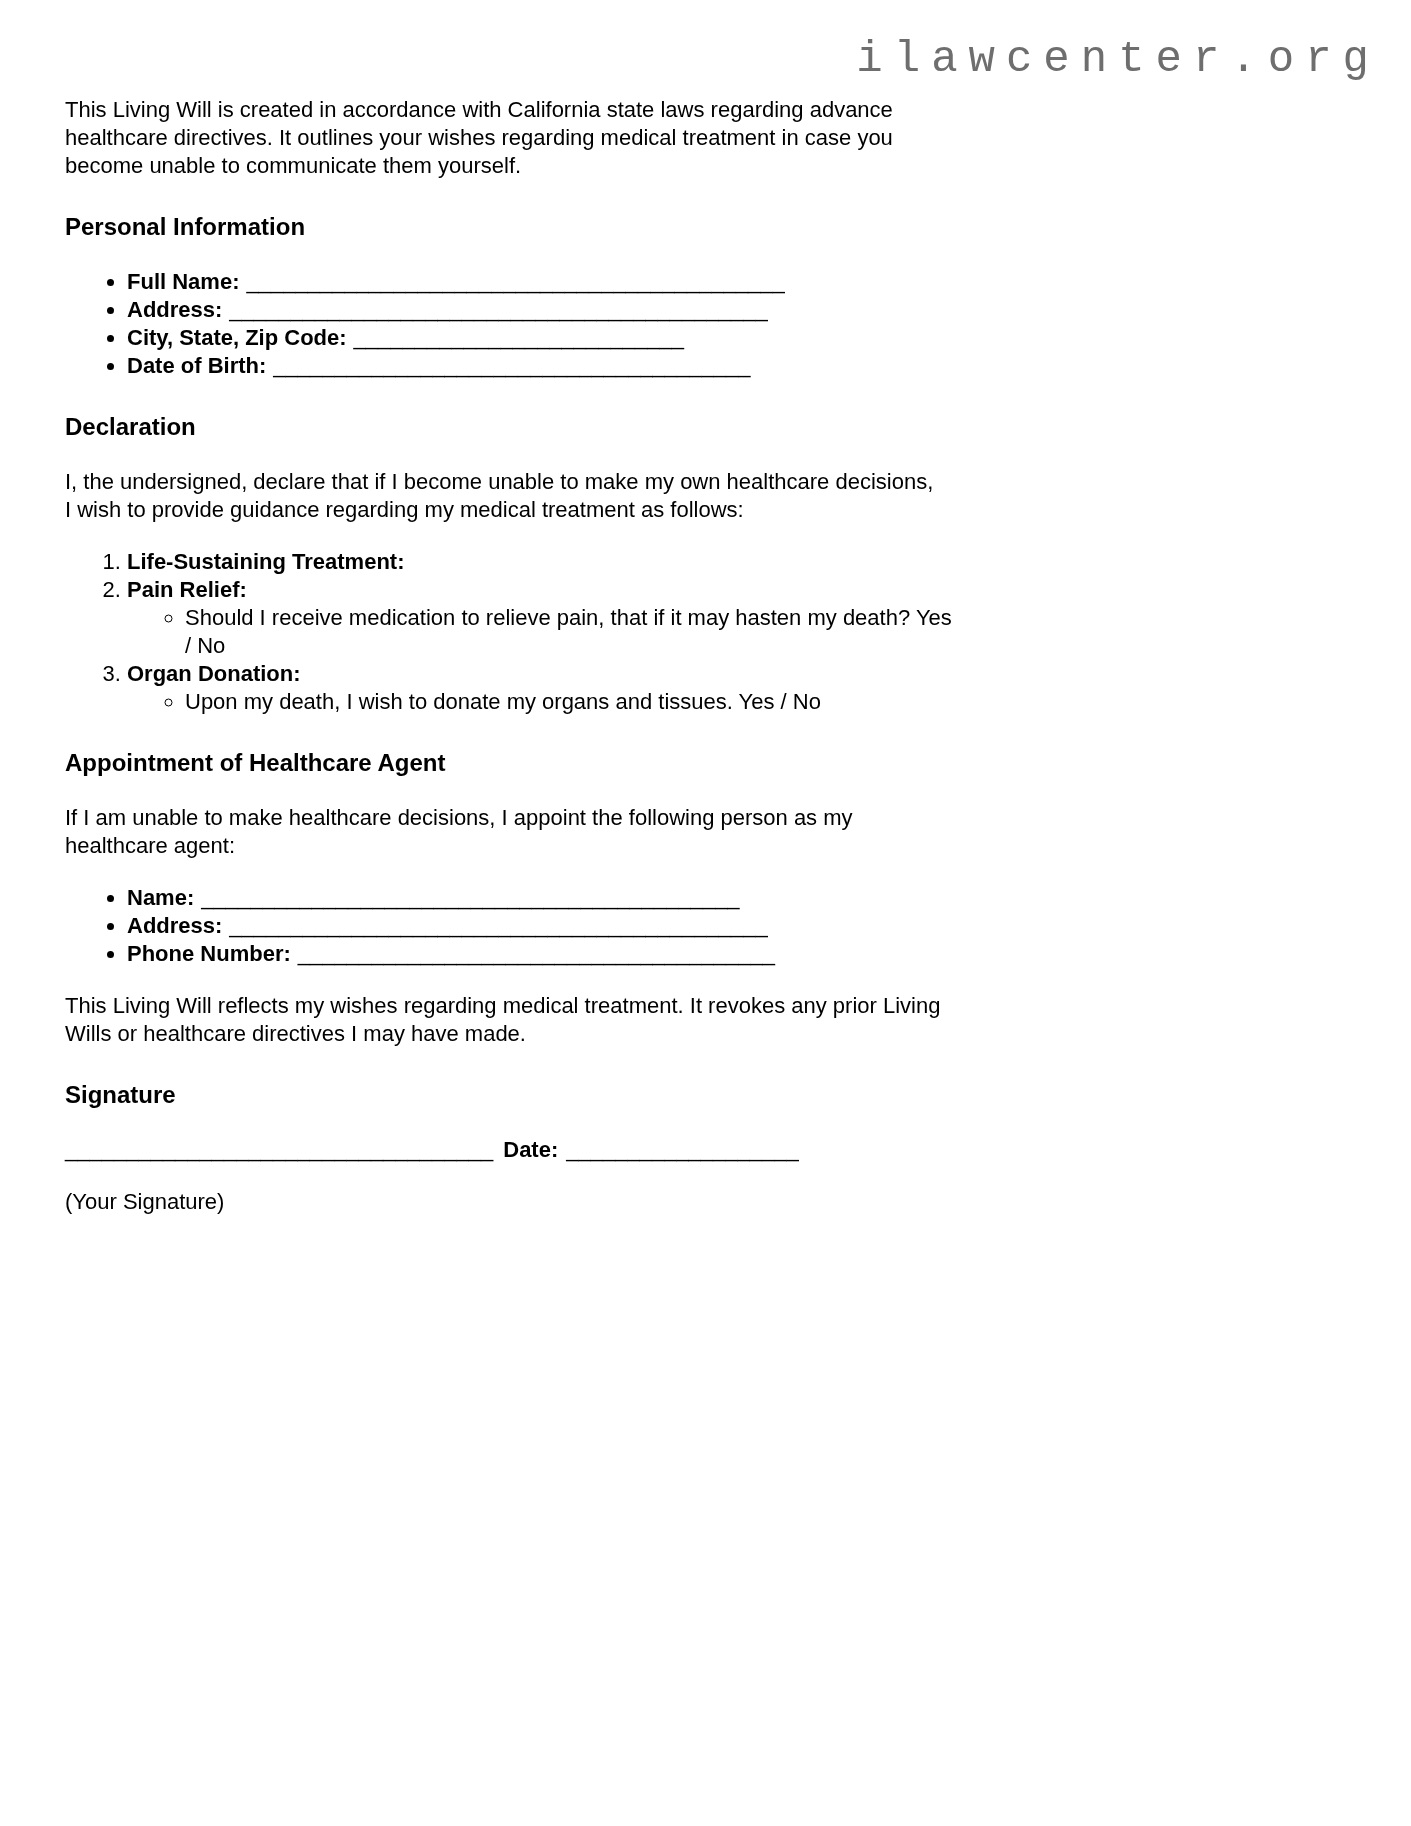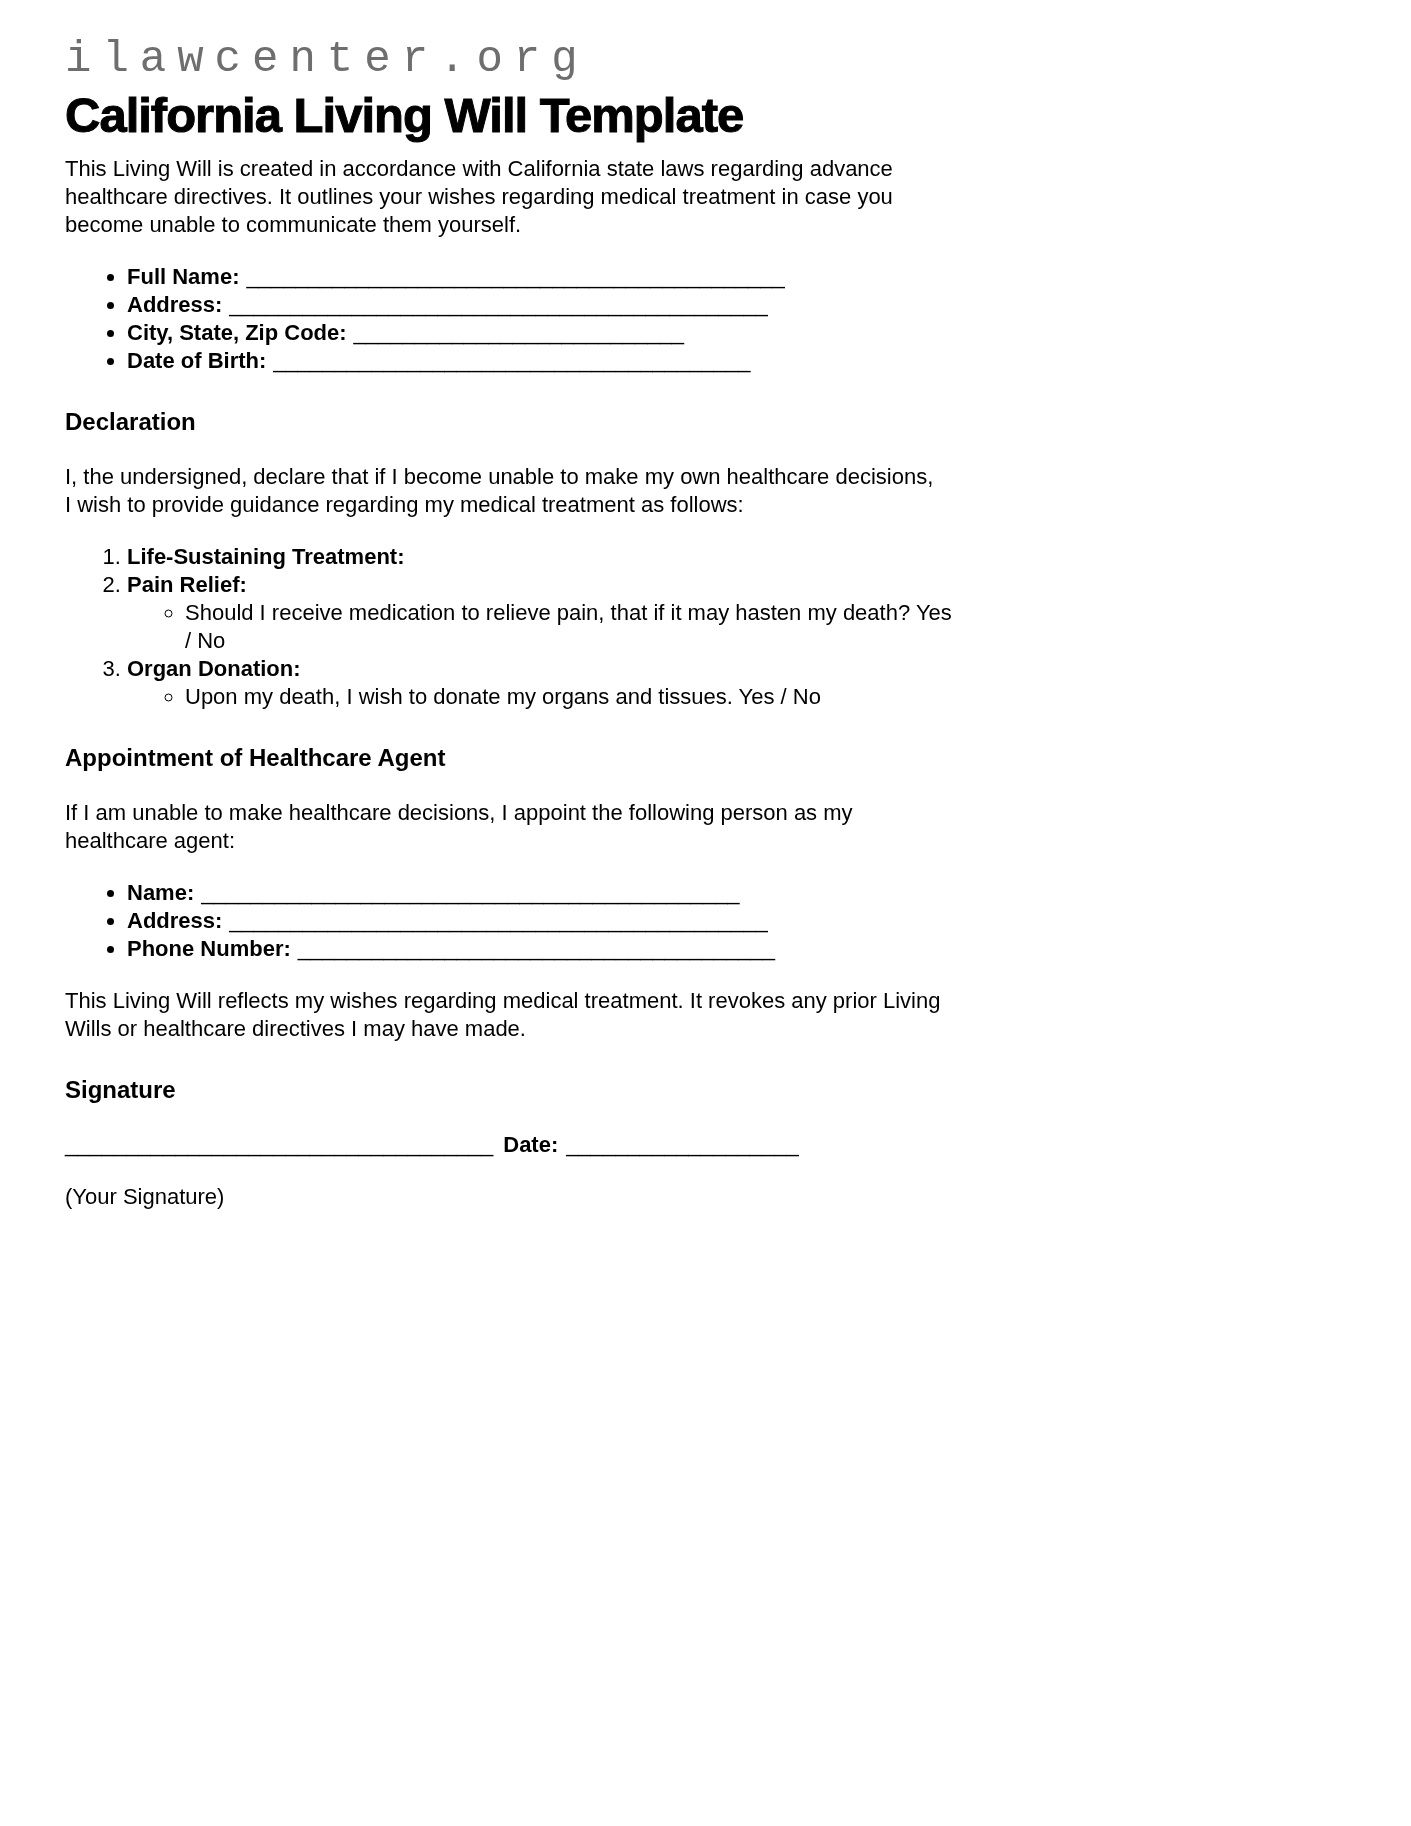--- a/index.html
+++ b/index.html
@@ -11,21 +11,21 @@
     font-size: 22px; line-height: 28px; color: #000;
     overflow: hidden;
   }
   .page { padding: 34px 65px 0 65px; }
 
   .logo {
     font-family: "Liberation Mono", monospace;
     font-size: 44px; line-height: 50px;
     letter-spacing: 11px;
     color: #6e6e6e;
-    text-align: left;
+    text-align: right;
     margin-right: -34px;
     white-space: nowrap;
   }
 
   h1 {
     font-size: 49px; line-height: 55px;
     font-weight: 700; letter-spacing: -1px;
     -webkit-text-stroke: 1px #000;
     margin: 4px 0 0 0;
   }
@@ -47,26 +47,26 @@
   .sig-row { margin: 24px 0; }
   .sig-row .date-label { font-weight: 700; margin: 0 8px 0 10px; text-align: center; }
 </style>
 </head>
 <body>
 
 <div class="page">
 
   <div class="logo">ilawcenter.org</div>
 
-  <h1>California Living Will Template</h1>
 
   <p class="ml">This Living Will is created in accordance with California state laws regarding advance
 healthcare directives. It outlines your wishes regarding medical treatment in case you
 become unable to communicate them yourself.</p>
 
+  <h2>Personal Information</h2>
 
   <ul class="fields">
     <li>
       <b>Full Name:</b><span class="blank">____________________________________________</span>
     </li>
     <li>
       <b>Address:</b><span class="blank">____________________________________________</span>
     </li>
     <li>
       <b>City, State, Zip Code:</b><span class="blank">___________________________</span>

